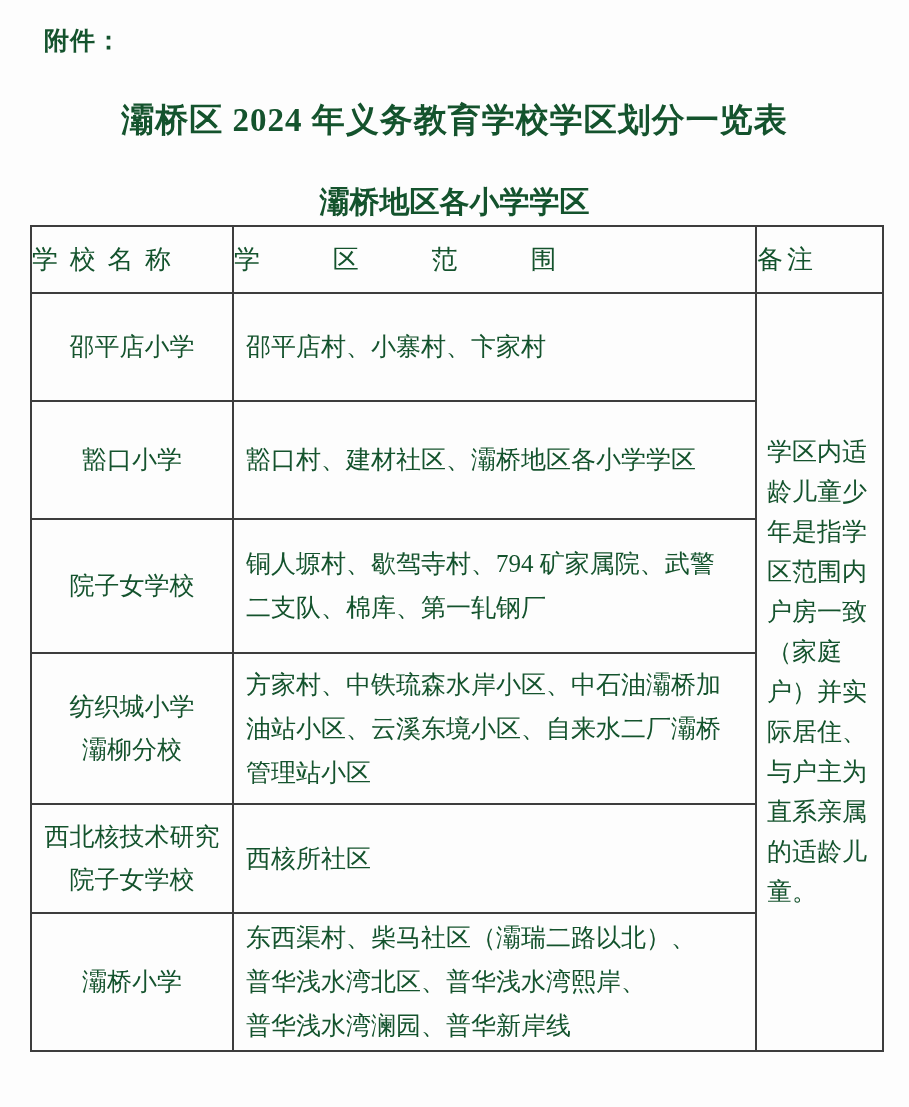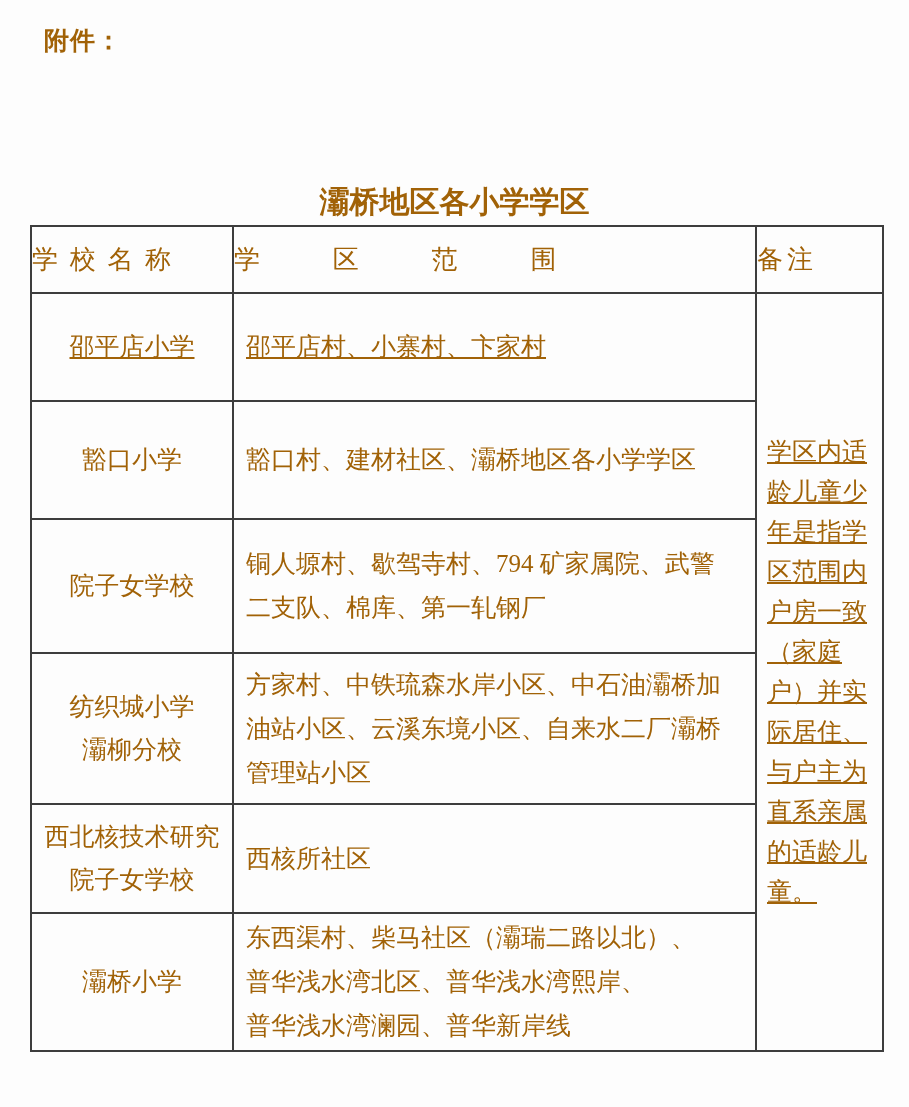--- a/index.html
+++ b/index.html
@@ -2,21 +2,21 @@
 <html><head>
 <meta charset="utf-8">
 <style>
   html, body { margin: 0; padding: 0; background: #ffffff; }
   .page {
     position: relative;
     width: 909px;
     height: 1107px;
     background: #fdfdfd;
     font-family: "Liberation Serif", "DejaVu Serif", serif;
-    color: #a16207;
+    color: #14532d;
     overflow: hidden;
   }
   .attachment-label {
     position: absolute;
     left: 44px;
     top: 24px;
     font-family: "Liberation Sans", "DejaVu Sans", sans-serif;
     font-weight: 700;
     font-size: 25px;
     letter-spacing: 1px;
@@ -107,20 +107,21 @@
     margin-top: 47px;
   }
 </style>
 </head>
 <body>
 
 <div class="page">
 
   <div class="attachment-label">附件：</div>
 
+  <div class="doc-title">灞桥区 2024 年义务教育学校学区划分一览表</div>
 
   <div class="table-caption">灞桥地区各小学学区</div>
 
   <table class="district-table">
     <colgroup>
       <col class="c-school">
       <col class="c-range">
       <col class="c-note">
     </colgroup>
     <thead>
@@ -130,21 +131,21 @@
         </th>
         <th>
           <span class="hdr-spread-lg">学区范围</span>
         </th>
         <th>
           <span class="hdr-spread-xs">备注</span>
         </th>
       </tr>
     </thead>
     <tbody>
-      <tr style="height:108px;text-decoration:underline;">
+      <tr style="height:108px;">
         <td class="school-cell">邵平店小学</td>
         <td class="range-cell">邵平店村、小寨村、卞家村</td>
         <td class="note-cell" rowspan="6">学区内适龄儿童少年是指学区范围内户房一致（家庭户）并实际居住、与户主为直系亲属的适龄儿童。</td>
       </tr>
       <tr style="height:118px;">
         <td class="school-cell">豁口小学</td>
         <td class="range-cell">豁口村、建材社区、灞桥地区各小学学区</td>
       </tr>
       <tr style="height:134px;">
         <td class="school-cell">院子女学校</td>

